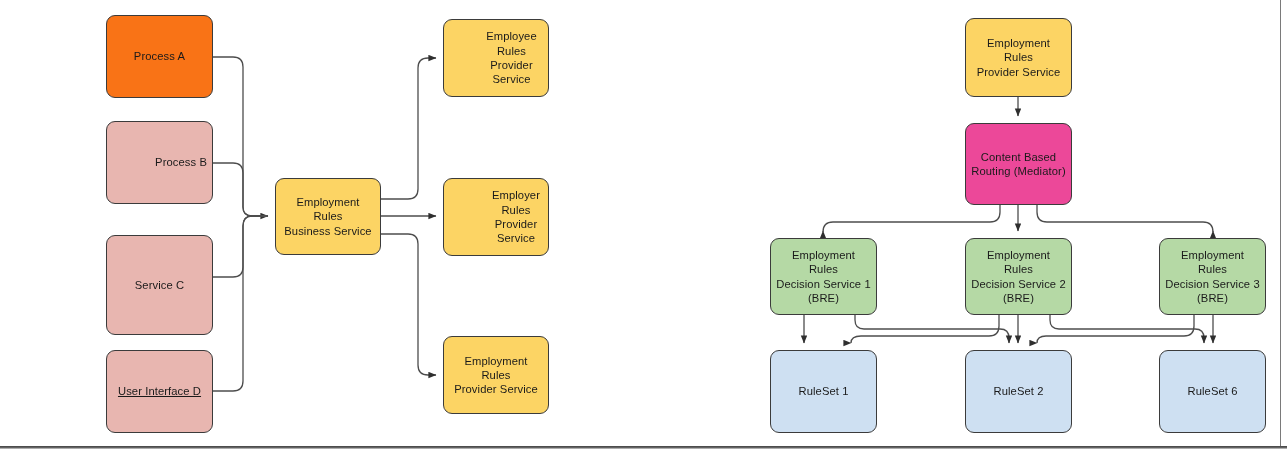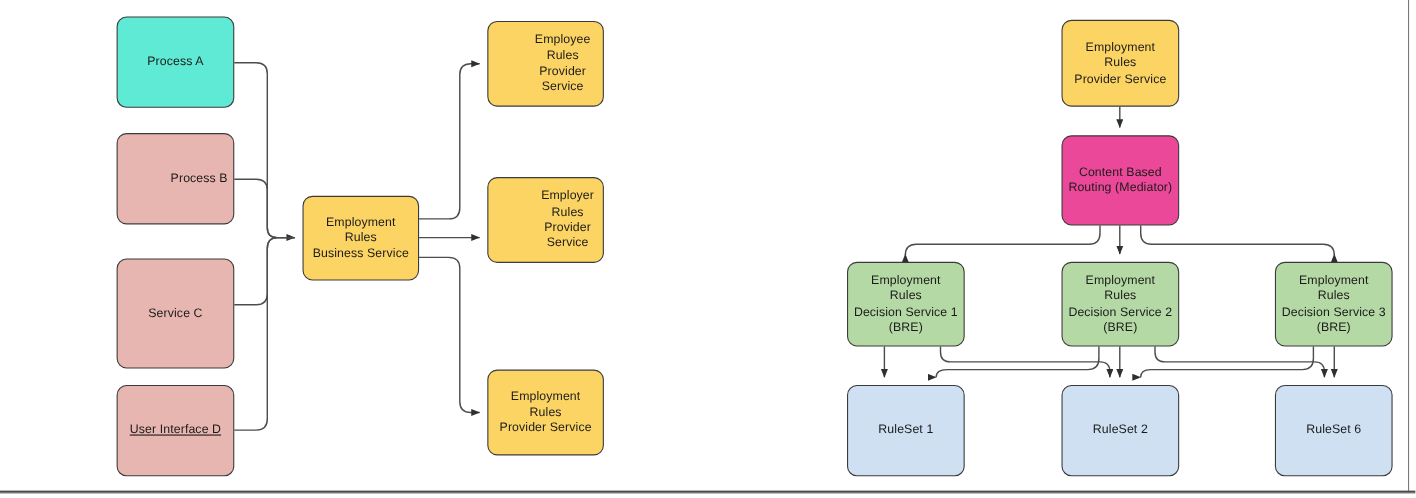--- a/index.html
+++ b/index.html
@@ -84,21 +84,21 @@
 
       <path d="M999,315 L999,326 Q999,336 989,336 L861,336 Q851,336 851,343 L851,343" marker-end="url(#arrow)"></path>
       <path d="M1018,315 L1018,343" marker-end="url(#arrow)"></path>
       <path d="M1050,315 L1050,320 Q1050,329 1059,329 L1195,329 Q1204,329 1204,338 L1204,343" marker-end="url(#arrow)"></path>
 
       <path d="M1194,315 L1194,326 Q1194,336 1184,336 L1046,336 Q1037,336 1037,343 L1037,343" marker-end="url(#arrow)"></path>
       <path d="M1213,315 L1213,343" marker-end="url(#arrow)"></path>
     </g>
   </svg>
 
-  <div class="node" style="left:106px; top:15px; width:107px; height:83px; background:#5eead4;">
+  <div class="node" style="left:106px; top:15px; width:107px; height:83px; background:#f97316;">
     <span class="label">Process A</span>
   </div>
 
   <div class="node" style="left:106px; top:121px; width:107px; height:83px; background:#e8b6b0;justify-content:flex-end;">
     <span class="label">Process B</span>
   </div>
 
   <div class="node" style="left:106px; top:235px; width:107px; height:100px; background:#e8b6b0;">
     <span class="label">Service C</span>
   </div>
@@ -110,21 +110,21 @@
   <div class="node" style="left:275px; top:178px; width:106px; height:77px; background:#fcd464;">
     <span class="label">Employment Rules
 Business Service</span>
   </div>
 
   <div class="node" style="left:443px; top:19px; width:106px; height:78px; background:#fcd464;padding-left:36px;">
     <span class="label">Employee Rules
 Provider Service</span>
   </div>
 
-  <div class="node" style="left:443px; top:161px; width:106px; height:78px; background:#fcd464;padding-left:45px;">
+  <div class="node" style="left:443px; top:178px; width:106px; height:78px; background:#fcd464;padding-left:45px;">
     <span class="label">Employer Rules
 Provider Service</span>
   </div>
 
   <div class="node" style="left:443px; top:336px; width:106px; height:78px; background:#fcd464;">
     <span class="label">Employment Rules
 Provider Service</span>
   </div>
 
   <div class="node" style="left:965px; top:18px; width:107px; height:79px; background:#fcd464;">

